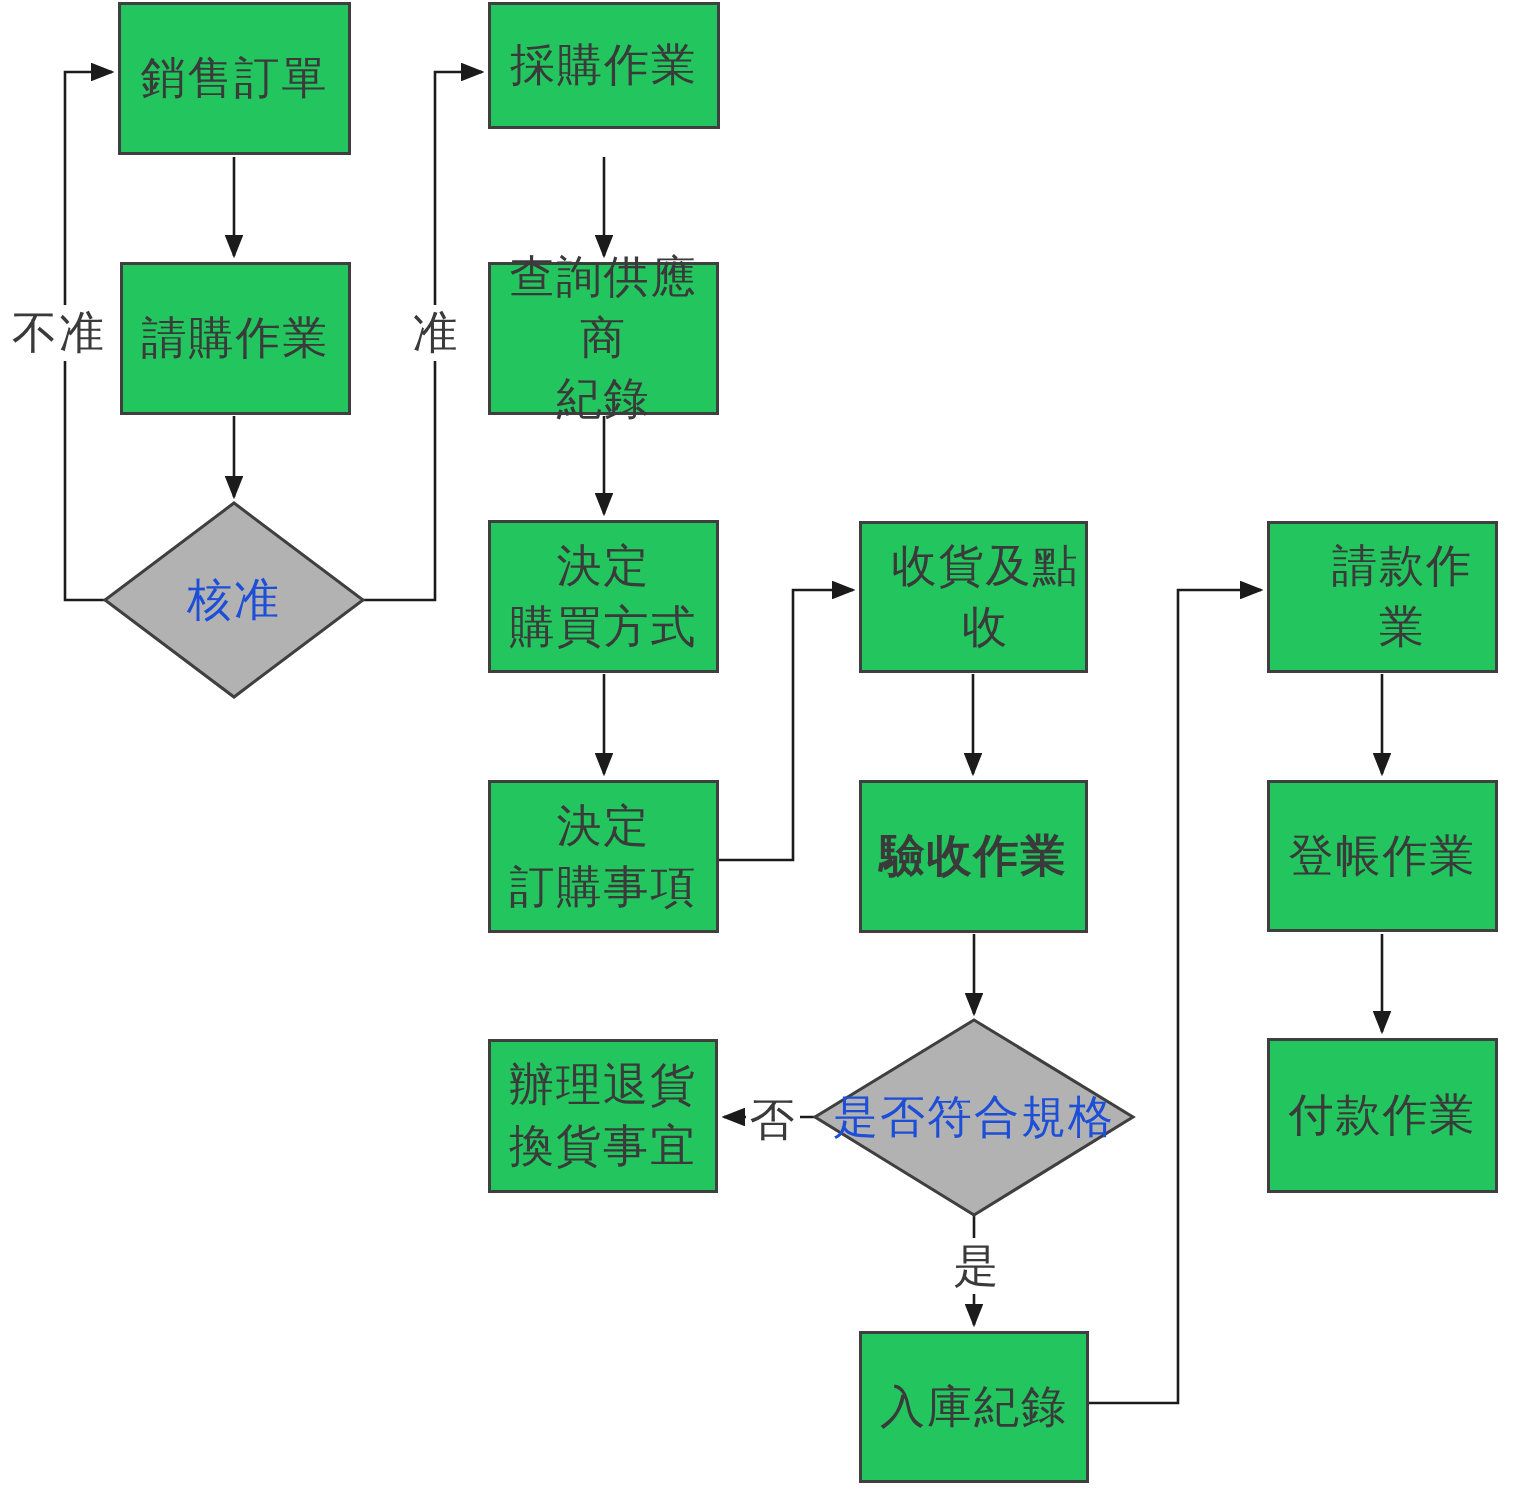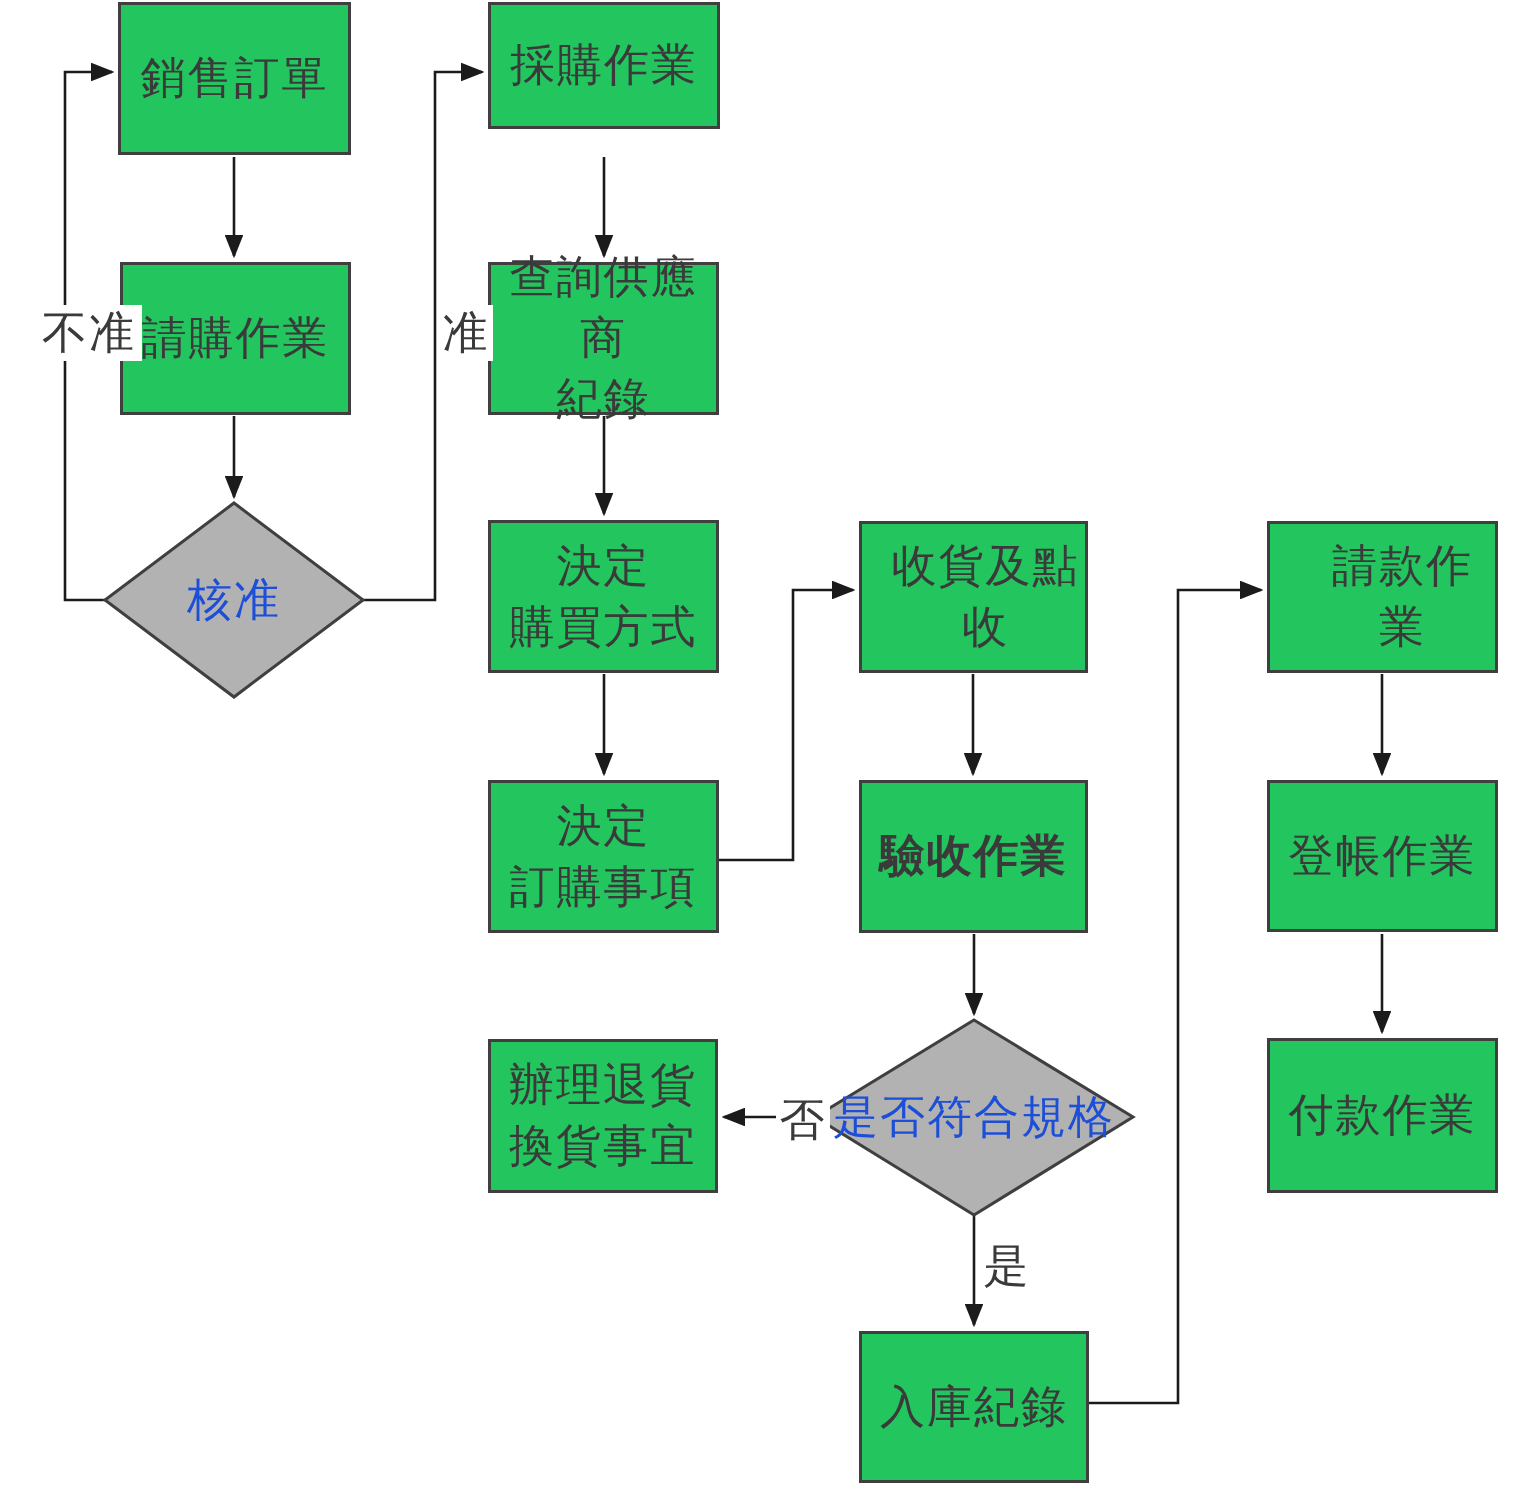--- a/index.html
+++ b/index.html
@@ -56,21 +56,20 @@
   .edge-label {
     position: absolute;
     background: #ffffff;
     display: flex;
     align-items: center;
     justify-content: center;
     font-size: 45px;
     color: #3a3a3a;
     letter-spacing: 2px;
     text-align: center;
-    margin-left: 30px;
   }
 </style>
 </head>
 <body>
 
 <div class="canvas">
 
   <svg class="connector-layer" width="1532" height="1490" viewBox="0 0 1532 1490" xmlns="http://www.w3.org/2000/svg">
     <defs>
       <marker id="arrowhead" viewBox="0 0 10 8" refX="9" refY="4" markerWidth="9" markerHeight="7.2" orient="auto">

